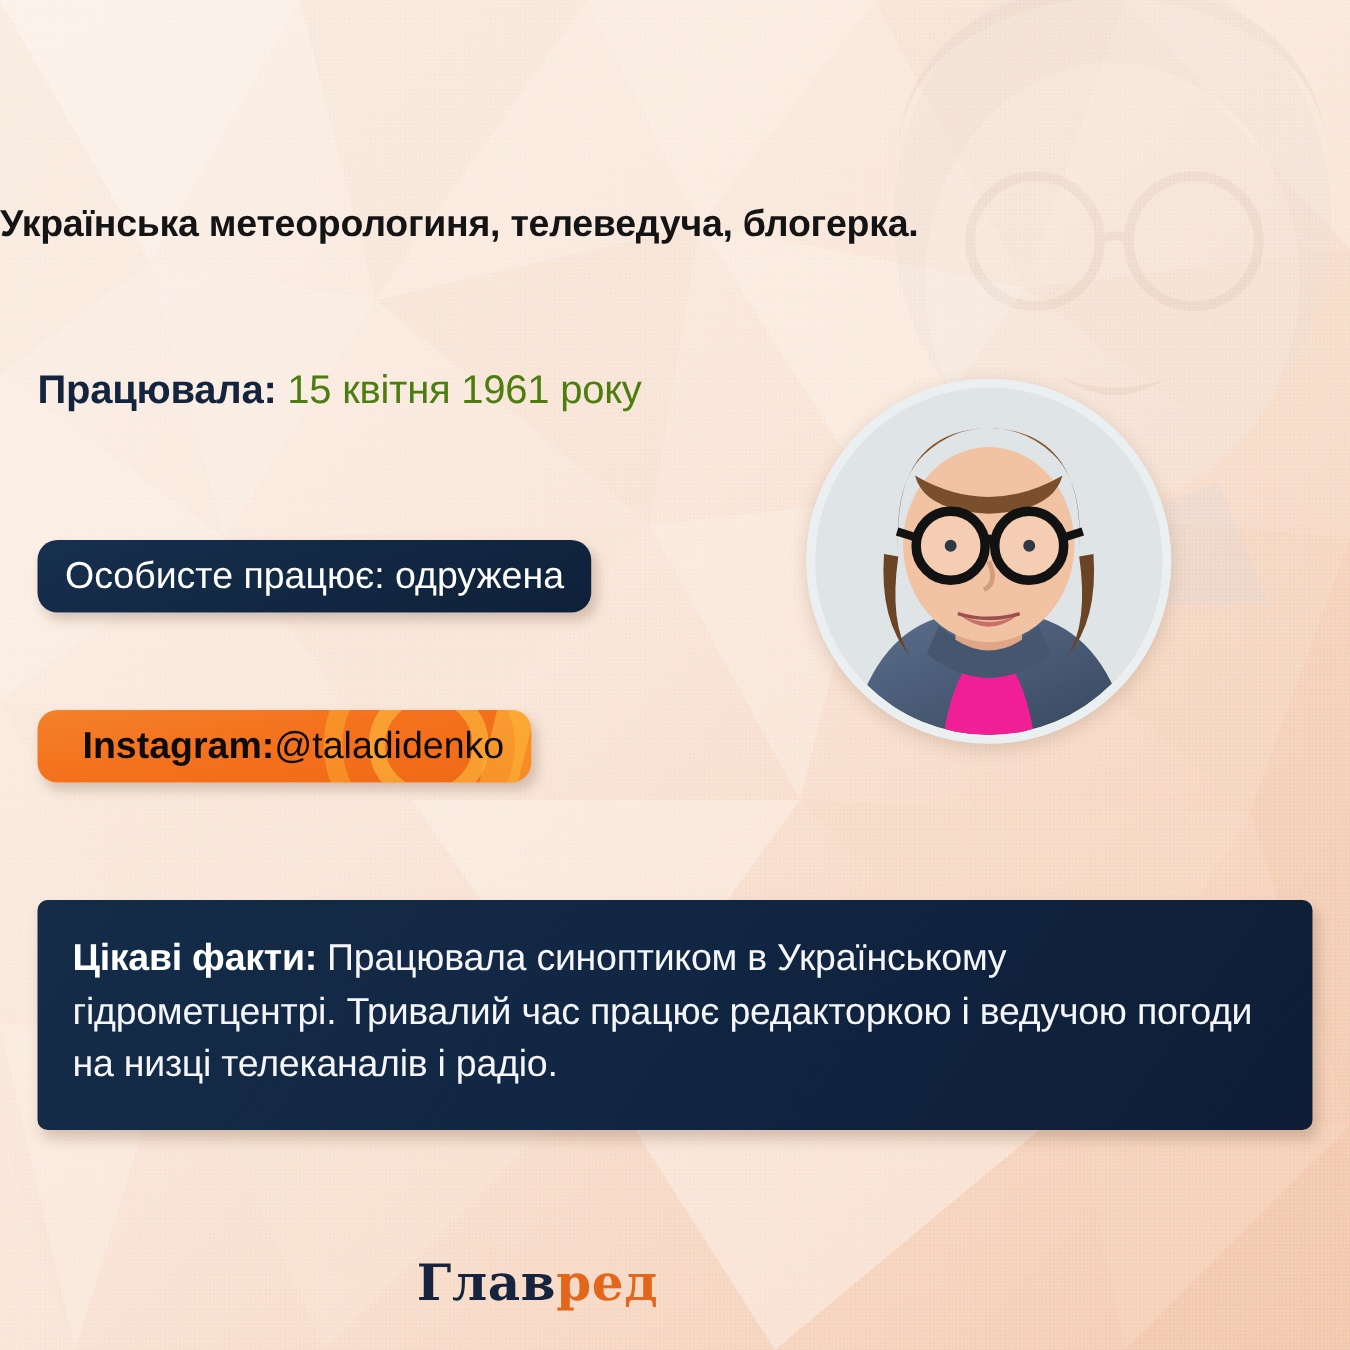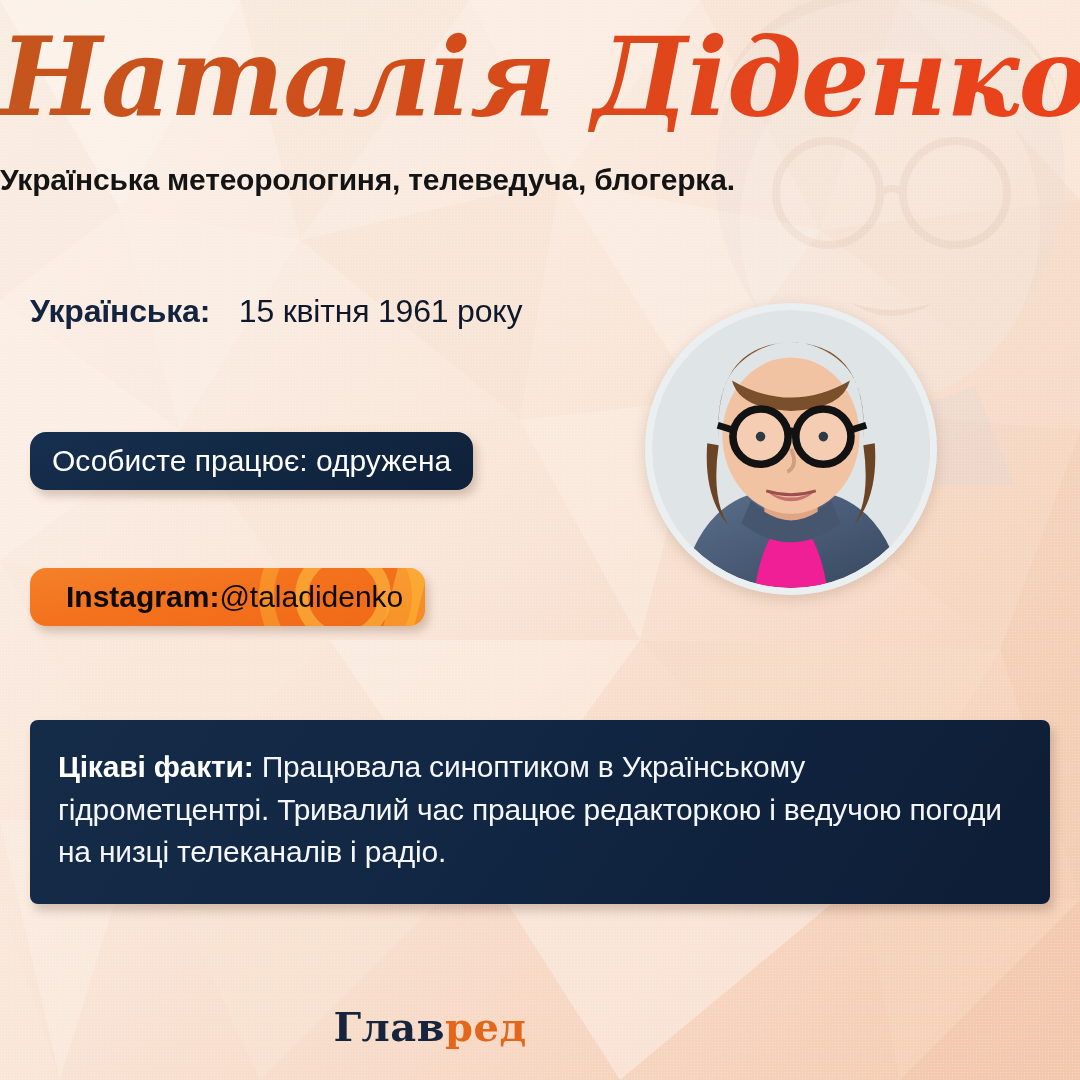--- a/index.html
+++ b/index.html
@@ -68,21 +68,21 @@
 
   
   .born {
     position:absolute; z-index:5;
     left:30px; top:293px;
     font-size:32px; color:#15151c;
     letter-spacing:-.2px;
     white-space:nowrap;
   }
   .born .k { font-weight:700; color:#14243f; }
-  .born .v { font-weight:400; color:#0f172a;margin-left:20px; }
+  .born .v { font-weight:400; color:#4d7c0f; }
 
   
   .pill {
     position:absolute; z-index:6;
     display:flex; align-items:center;
     height:58px;
     padding:0 22px;
     border-radius:16px;
     white-space:nowrap;
     box-shadow:4px 6px 9px rgba(120,85,65,.28);
@@ -199,25 +199,24 @@
       <circle cx="173" cy="268" r="52" fill="none" stroke="#eccbb4" stroke-width="8"></circle>
       <circle cx="300" cy="268" r="52" fill="none" stroke="#eccbb4" stroke-width="8"></circle>
       <path d="M225 268 q12 -9 24 0" fill="none" stroke="#eccbb4" stroke-width="7"></path>
       <path d="M196 378 q40 26 82 0 q-40 14 -82 0 Z" fill="#eec6ae"></path>
       <path d="M150 460 q85 40 170 0 l40 100 h-250 Z" fill="#e9d4d8"></path>
     </g>
   </svg>
 
   <div class="bg-grain"></div>
 
-  <div class="headline">Наталія Діденко</div>
   <div class="subtitle">Українська метеорологиня, телеведуча, блогерка.</div>
 
   <div class="born">
-    <span class="k">Українська:</span>
+    <span class="k">Працювала:</span>
     <span class="v">15 квітня 1961 року</span>
   </div>
 
   <div class="pill pill-dark">
     <span>Особисте працює: одружена</span>
   </div>
 
   <div class="pill pill-ig">
     <span class="ig-swirl ig-s2"></span>
     <span class="ig-swirl ig-s1"></span>

